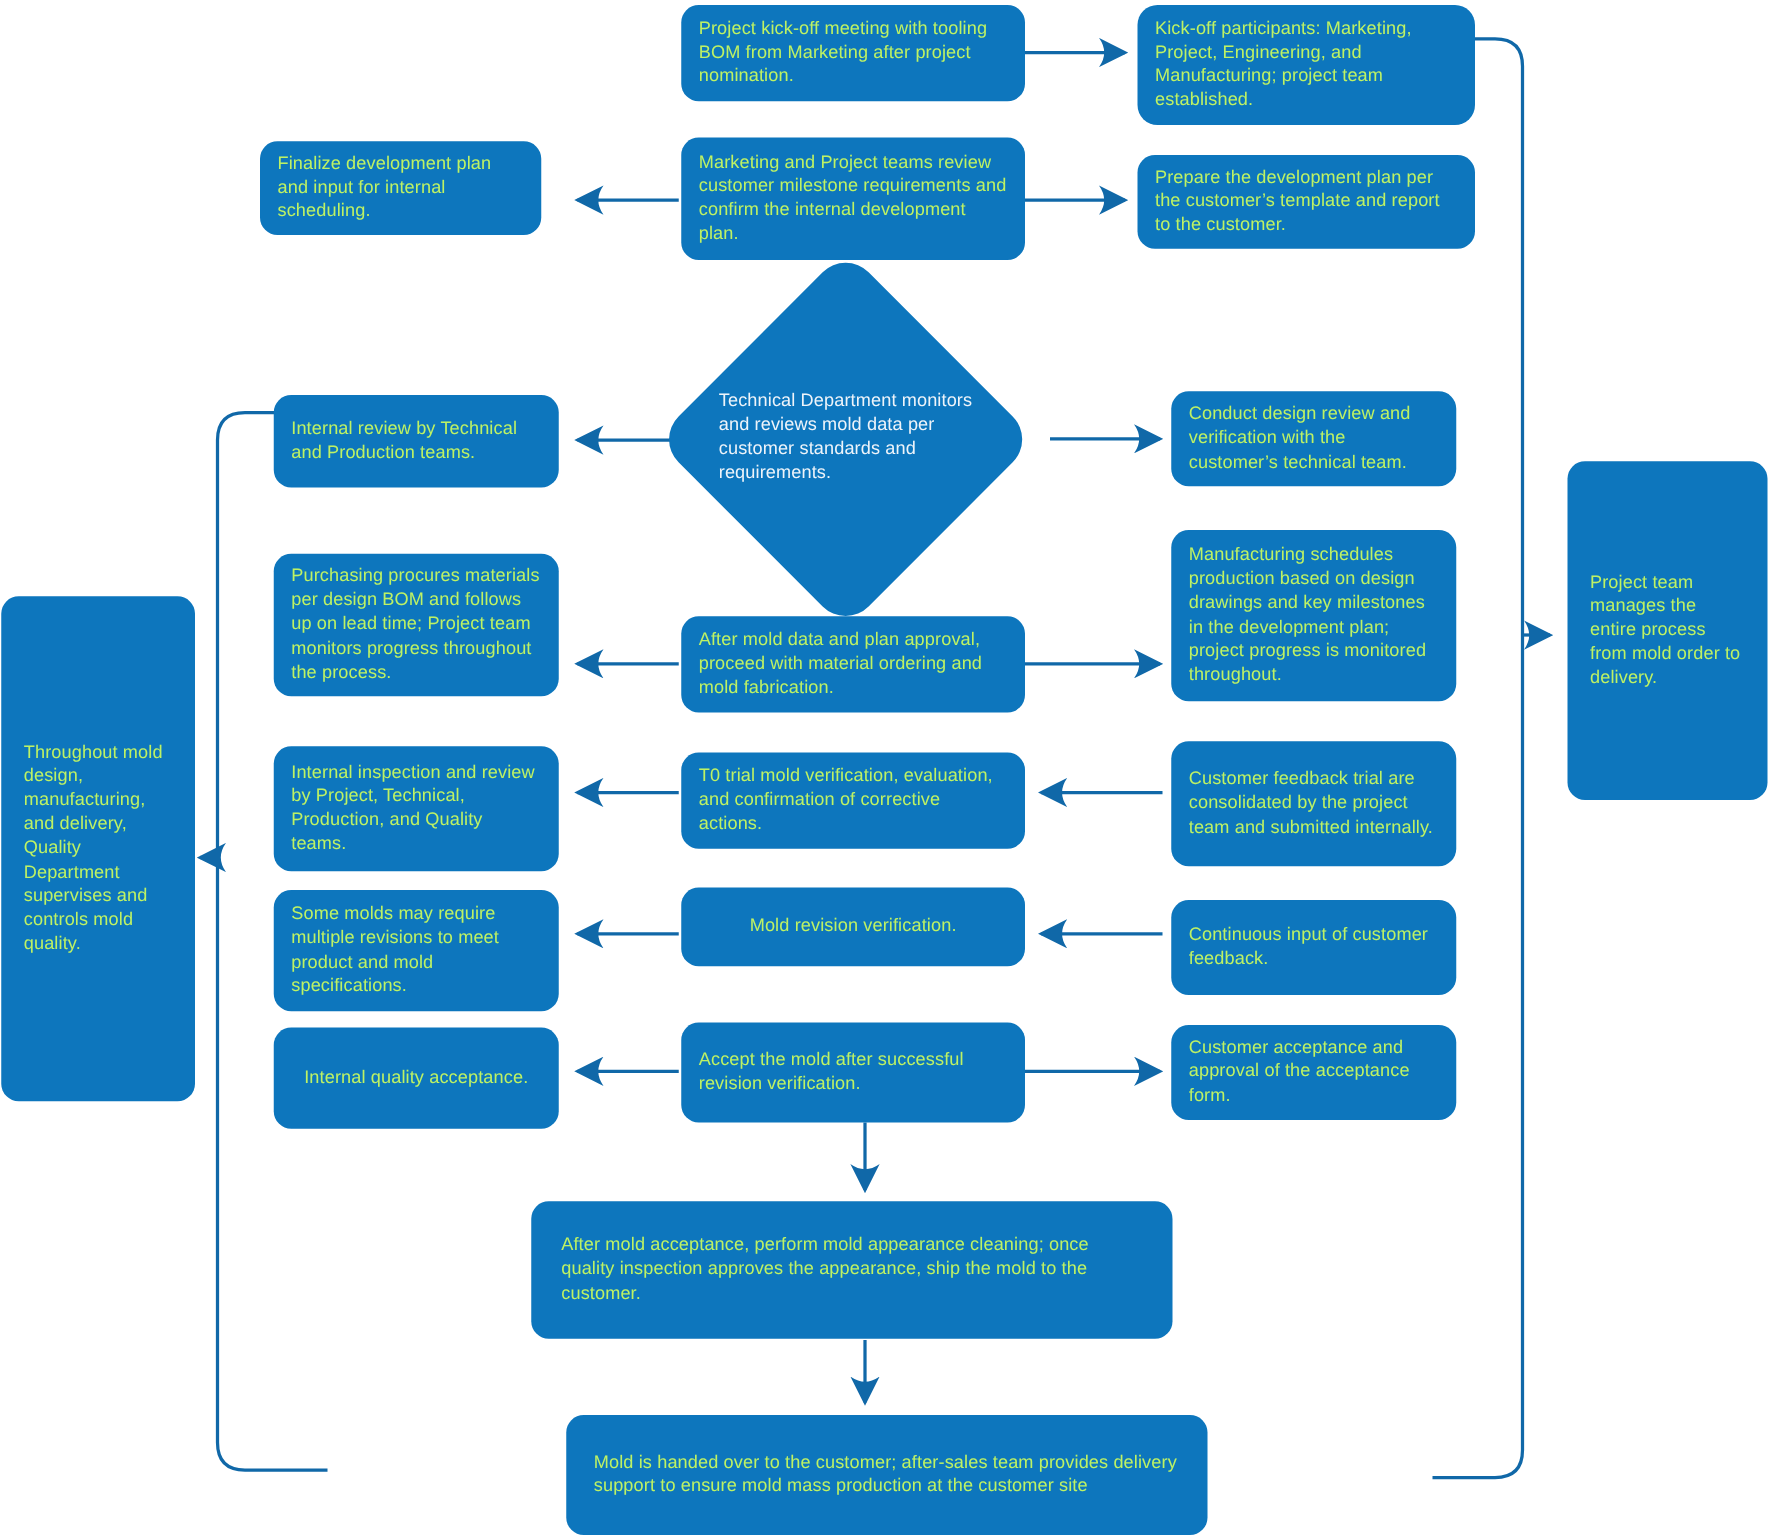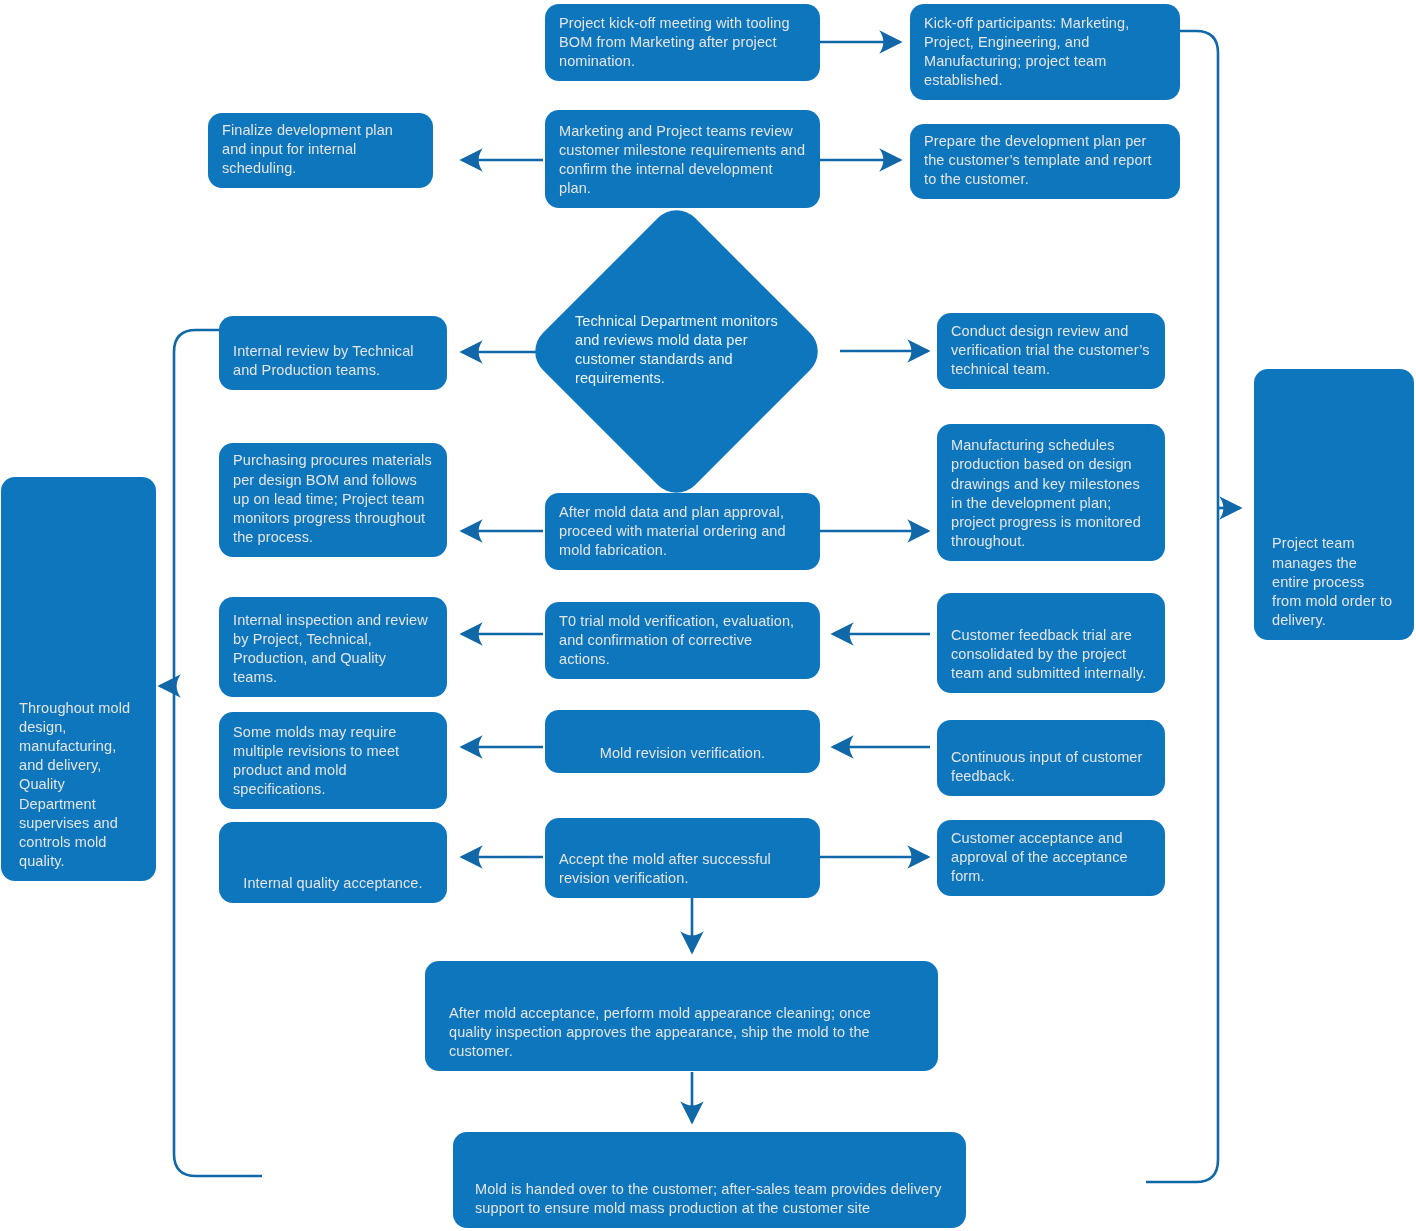--- a/index.html
+++ b/index.html
@@ -12,26 +12,26 @@
     width: 1416px;
     height: 1231px;
     background: #ffffff;
     font-family: "Liberation Sans", sans-serif;
     overflow: hidden;
   }
   .node {
     position: absolute;
     background: #0d76bd;
     border-radius: 14px;
-    color: #e5e5e5;
+    color: #bef264;
     font-size: 14.5px;
     line-height: 1.32;
     box-sizing: border-box;
     display: flex;
-    align-items: flex-end;
+    align-items: center;
     padding: 10px 14px;
     letter-spacing: 0.1px;
   }
   .node.center-text { justify-content: center; text-align: center; }
   .node span { display: block; width: 100%; }
 
   .diamond {
     position: absolute;
     background: #0d76bd;
     border-radius: 26px;
@@ -110,21 +110,21 @@
 
       <path d="M 1150 31 L 1196 31 Q 1218 31 1218 53 L 1218 1160 Q 1218 1182 1196 1182 L 1146 1182"></path>
       <line x1="1218" y1="508" x2="1240" y2="508" marker-end="url(#arrR)"></line>
     </g>
   </svg>
 
   <div class="node" style="left:545px; top:4px; width:275px; height:77px;">
     <span>Project kick-off meeting with tooling BOM from Marketing after project nomination.</span>
   </div>
 
-  <div class="node" style="left:910px; top:4px; width:270px; height:96px;">
+  <div class="node" style="left:910px; top:4px; width:270px; height:96px;border-radius:16px;">
     <span>Kick-off participants: Marketing, Project, Engineering, and Manufacturing; project team established.</span>
   </div>
 
   <div class="node" style="left:208px; top:113px; width:225px; height:75px;">
     <span>Finalize development plan and input for internal scheduling.</span>
   </div>
 
   <div class="node" style="left:545px; top:110px; width:275px; height:98px;">
     <span>Marketing and Project teams review customer milestone requirements and confirm the internal development plan.</span>
   </div>
@@ -136,21 +136,21 @@
   <div class="node" style="left:219px; top:316px; width:228px; height:74px;">
     <span>Internal review by Technical and Production teams.</span>
   </div>
 
   <div class="diamond" style="left:569px; top:244px; width:215px; height:215px;"></div>
   <div class="diamond-label" style="left:575px; top:300px; width:210px; height:100px;">
     <span>Technical Department monitors and reviews mold data per customer standards and requirements.</span>
   </div>
 
   <div class="node" style="left:937px; top:313px; width:228px; height:76px;">
-    <span>Conduct design review and verification trial the customer’s technical team.</span>
+    <span>Conduct design review and verification with the customer’s technical team.</span>
   </div>
 
   <div class="node" style="left:219px; top:443px; width:228px; height:114px;">
     <span>Purchasing procures materials per design BOM and follows up on lead time; Project team monitors progress throughout the process.</span>
   </div>
 
   <div class="node" style="left:545px; top:493px; width:275px; height:77px;">
     <span>After mold data and plan approval, proceed with material ordering and mold fabrication.</span>
   </div>
 

